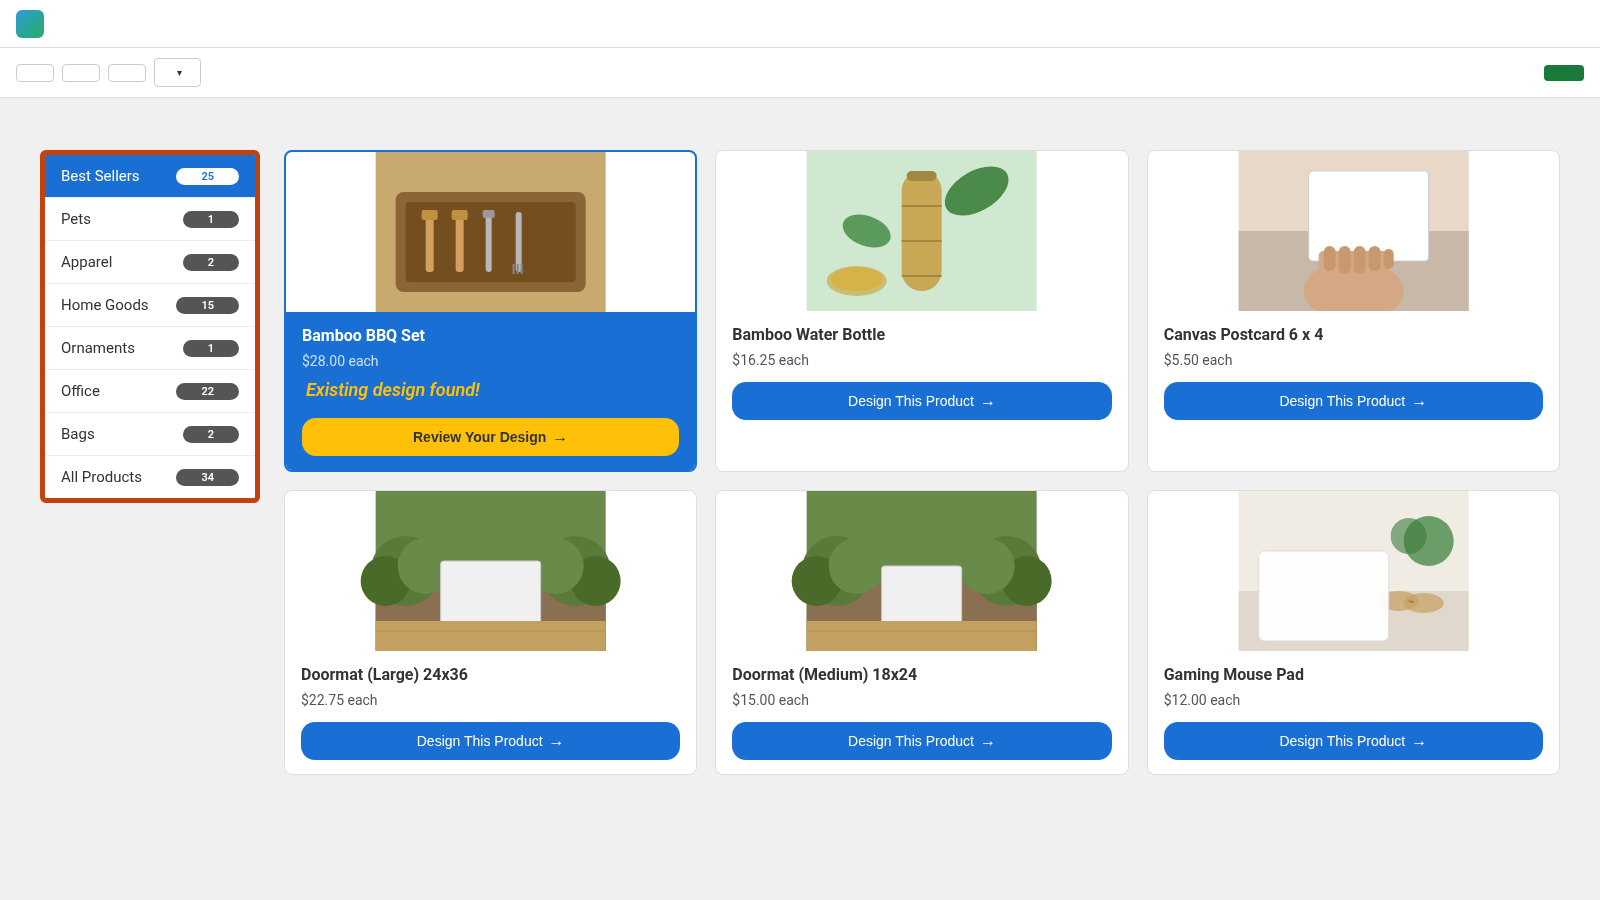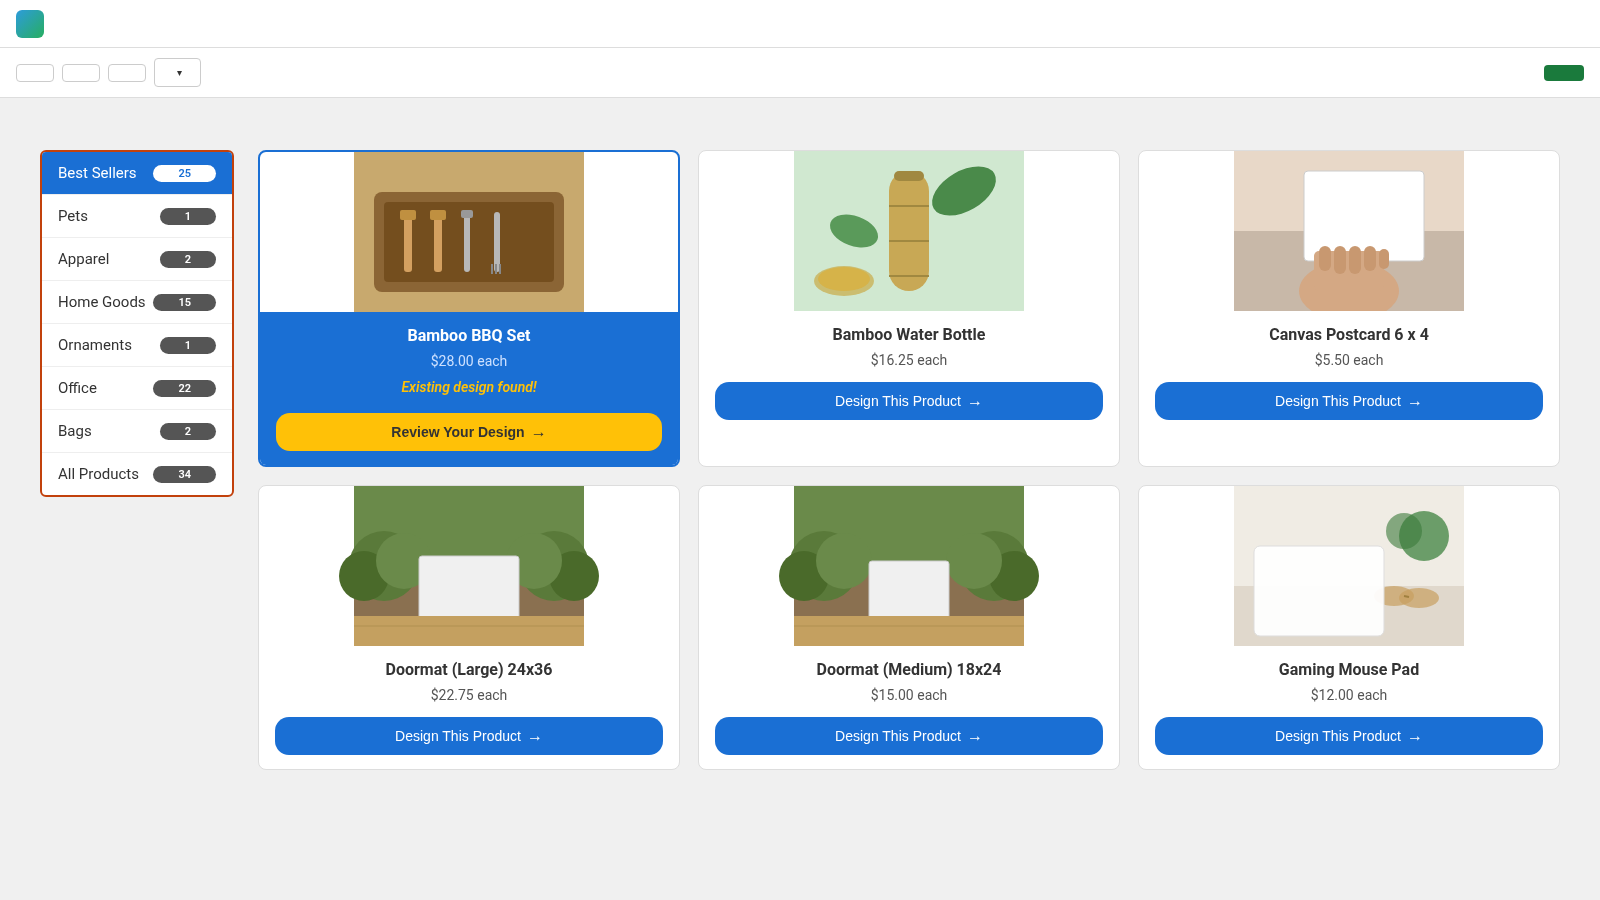--- a/index.html
+++ b/index.html
@@ -78,26 +78,26 @@
     }
 
     .main-layout {
       display: flex;
       gap: 24px;
       align-items: flex-start;
     }
 
     
     .sidebar {
-      width: 194px;
+      width: 220px;
       flex-shrink: 0;
       background: #fff;
       border-radius: 6px;
       overflow: hidden;
-      border: 2px solid #c2410c;
+      border: 5px solid #c2410c;
     }
     .sidebar-item {
       display: flex;
       align-items: center;
       justify-content: space-between;
       padding: 12px 16px;
       cursor: pointer;
       font-size: 15px;
       border-bottom: 1px solid #eee;
     }
@@ -137,21 +137,21 @@
       flex-direction: column;
     }
     .product-card.featured {
       border: 2px solid #1a6fd4;
     }
     .product-body {
       padding: 14px 16px;
       flex: 1;
       display: flex;
       flex-direction: column;
-      align-items: center;
+      align-items: flex-start;
       text-align: center;
       gap: 6px;
     }
     .product-body.featured-body {
       background: #1a6fd4;
       color: #fff;
     }
     .product-name {
       font-weight: 700;
       font-size: 16px;
@@ -161,22 +161,22 @@
       font-size: 14px;
       color: #555;
     }
     .product-body.featured-body .product-price {
       color: #cce0ff;
     }
     .existing-design-label {
       font-style: italic;
       font-weight: 600;
       color: #ffc107;
-      font-size: 14px;
-      margin: 4px 12px;
+      font-size: 18px;
+      margin: 4px 4px;
     }
     .action-btn {
       margin-top: 8px;
       padding: 10px 20px;
       border: none;
       border-radius: 14px;
       cursor: pointer;
       font-size: 14px;
       font-weight: 500;
       width: 100%;

